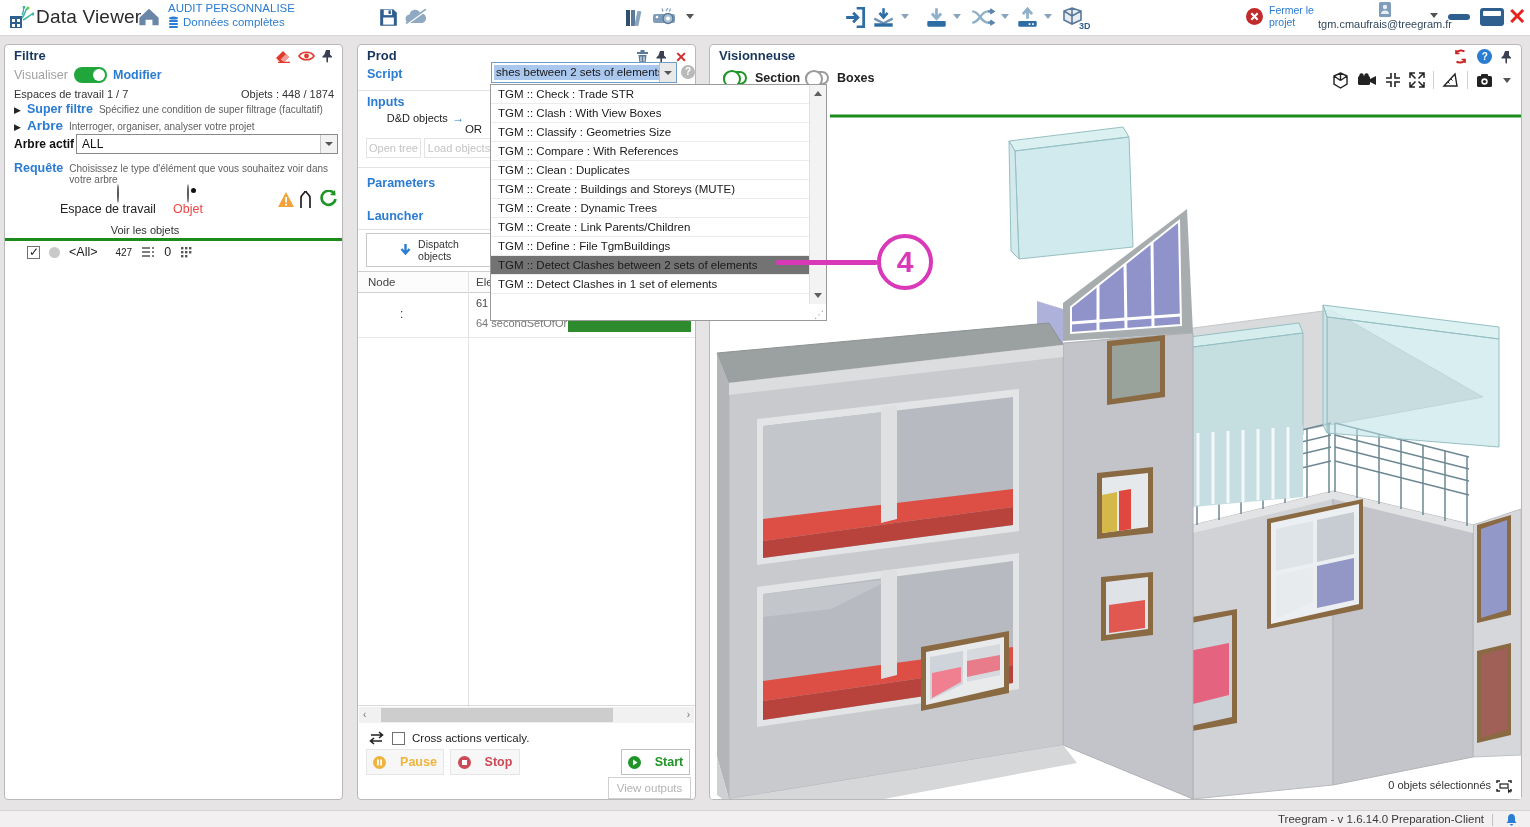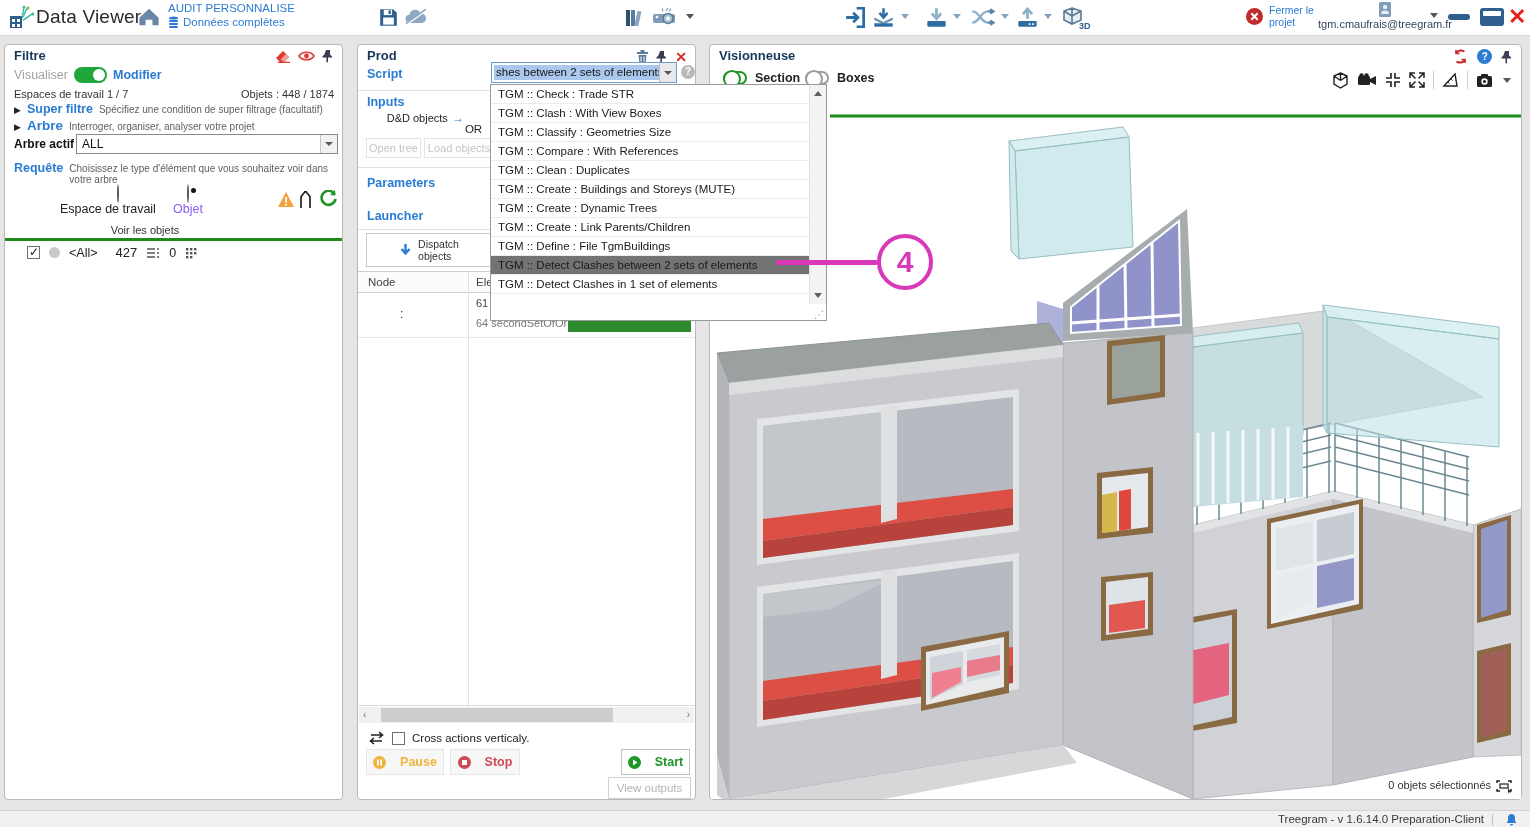--- a/index.html
+++ b/index.html
@@ -291,21 +291,21 @@
         <span class="caret" style="border-top-width:4px;"></span>
       </span>
   </div>
   <div class="abs" style="left:9px; top:116px; display:flex; align-items:baseline; gap:6px;">
     <span class="blue-label">Requête</span>
     <span class="hint">Choisissez le type d'élément que vous souhaitez voir dans votre arbre</span>
   </div>
   <span class="abs radio" style="left:112px; top:140px;"></span>
   <span class="abs radio on" style="left:180px; top:140px;"></span>
   <span class="abs" style="left:55px; top:157px; width:170px; text-align:left; font-size:12.5px; color:#222;">Espace de travail</span>
-  <span class="abs" style="left:168px; top:157px; font-size:12.5px; color:#8b5cf6;">Objet</span>
+  <span class="abs" style="left:168px; top:157px; font-size:12.5px; color:#ef4444;">Objet</span>
   <span class="abs" style="left:272px; top:146px;">
     <svg width="18" height="17" viewBox="0 0 18 17">
         <path d="M9 1 L17 16 L1 16 Z" fill="#f2a23a"></path>
         <rect x="8.2" y="6" width="1.8" height="5.5" fill="#fff"></rect>
         <rect x="8.2" y="12.8" width="1.8" height="1.8" fill="#fff"></rect>
       </svg>
   </span>
   <span class="abs" style="left:292px; top:144px;">
     <svg width="17" height="20" viewBox="0 0 17 20">
         <path d="M4 19 V9 C4 5 8 5 8 2 M13 19 V9 C13 5 9 5 9 2" fill="none" stroke="#222" stroke-width="1.7"></path>
@@ -316,21 +316,21 @@
         <path d="M15.5 4 A7 7 0 1 0 16.5 9" fill="none" stroke="#1f9427" stroke-width="2.6"></path>
         <path d="M16 0 L16.5 5.5 L11 5 Z" fill="#1f9427"></path>
       </svg>
   </span>
   <span class="abs" style="left:60px; top:179px; width:160px; text-align:center; font-size:11px; color:#333;">Voir les objets</span>
   <div class="abs" id="green-rule"></div>
   <div class="abs" style="left:22px; top:200px; display:flex; align-items:center; gap:9px;">
     <span class="cbx on"></span>
     <span style="width:11px; height:11px; border-radius:50%; background:#c9c9c9;"></span>
     <span style="font-size:12.5px; color:#222;">&lt;All&gt;</span>
-    <span style="font-size:13px; color:#222; margin-left:9px;">427</span>
+    <span style="font-size:10px; color:#222; margin-left:9px;">427</span>
     <svg width="14" height="12" viewBox="0 0 14 12">
         <path d="M1 2 h8 M1 6 h8 M1 10 h8 M11 2 h2 M11 6 h2 M11 10 h2" stroke="#555" stroke-width="1.6"></path>
       </svg>
     <span style="font-size:12.5px; color:#222;">0</span>
     <svg width="12" height="12" viewBox="0 0 12 12">
         <g fill="#555">
           <rect x="1" y="1" width="2.4" height="2.4"></rect>
           <rect x="5" y="1" width="2.4" height="2.4"></rect>
           <rect x="9" y="1" width="2.4" height="2.4"></rect>
           <rect x="1" y="5" width="2.4" height="2.4"></rect>

